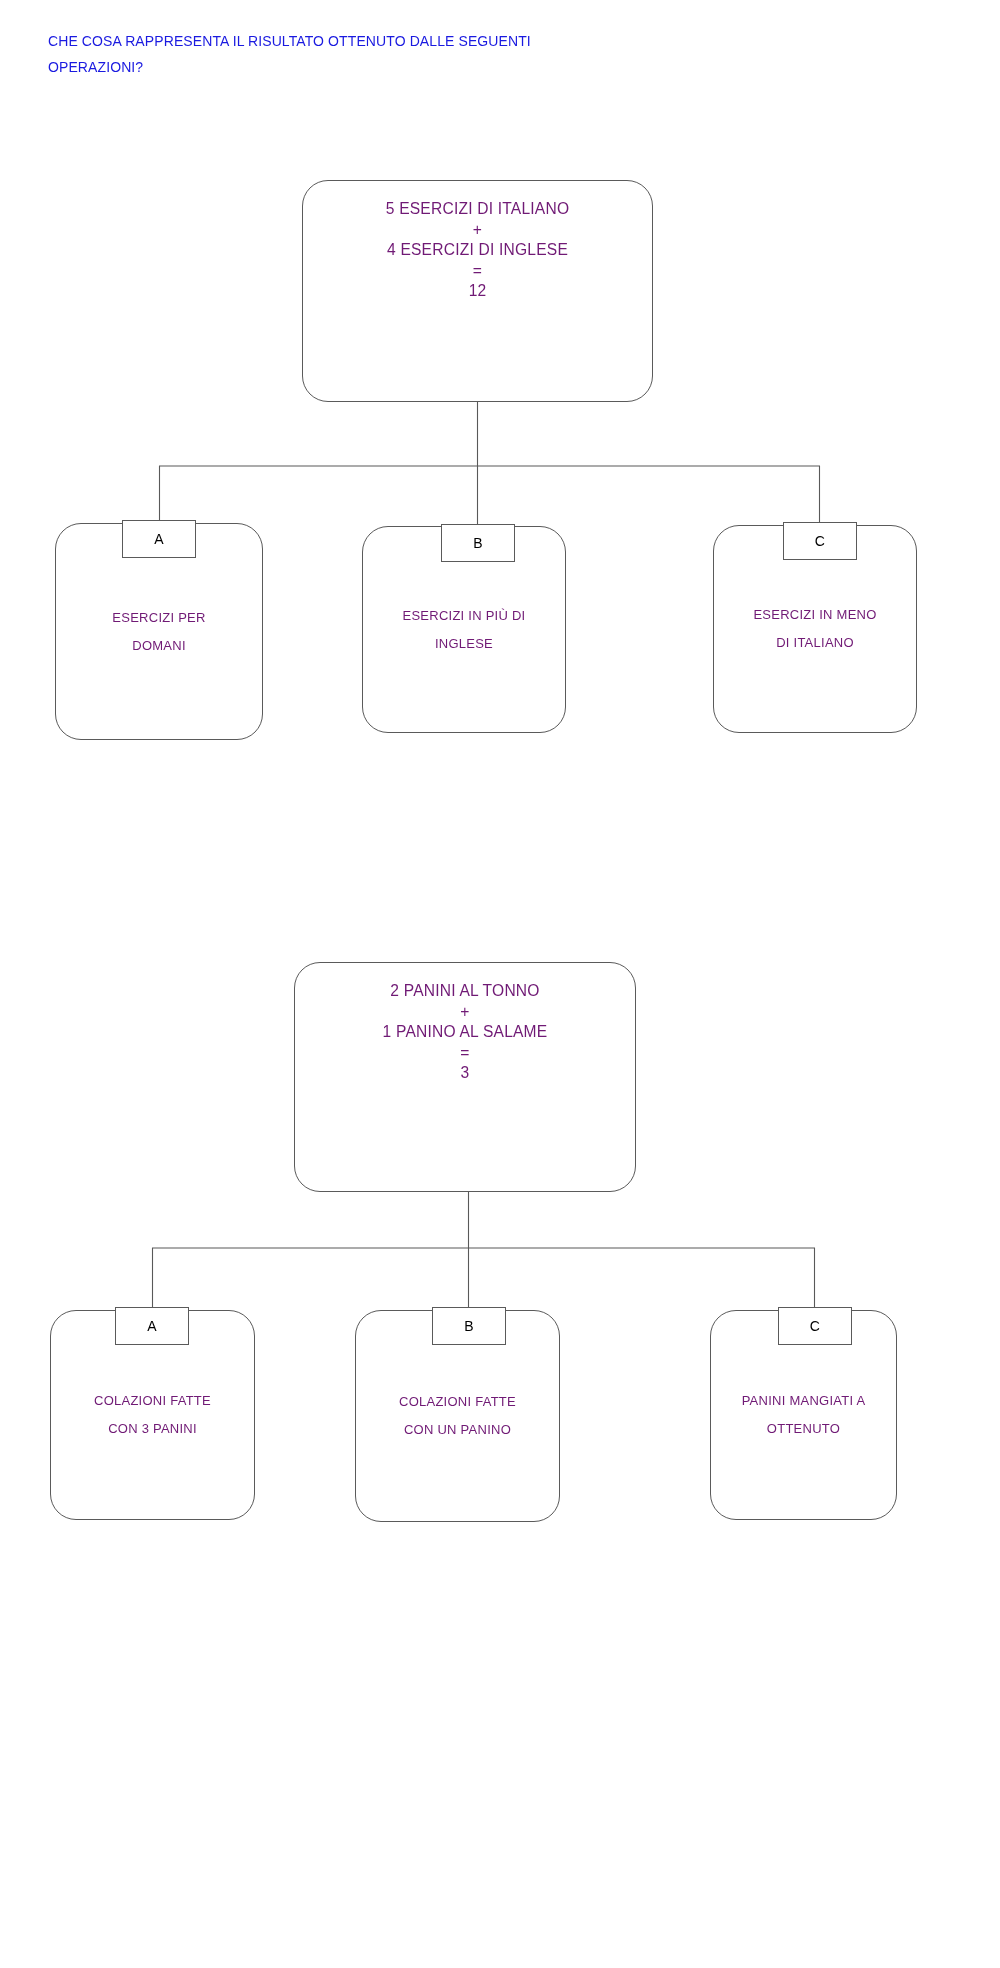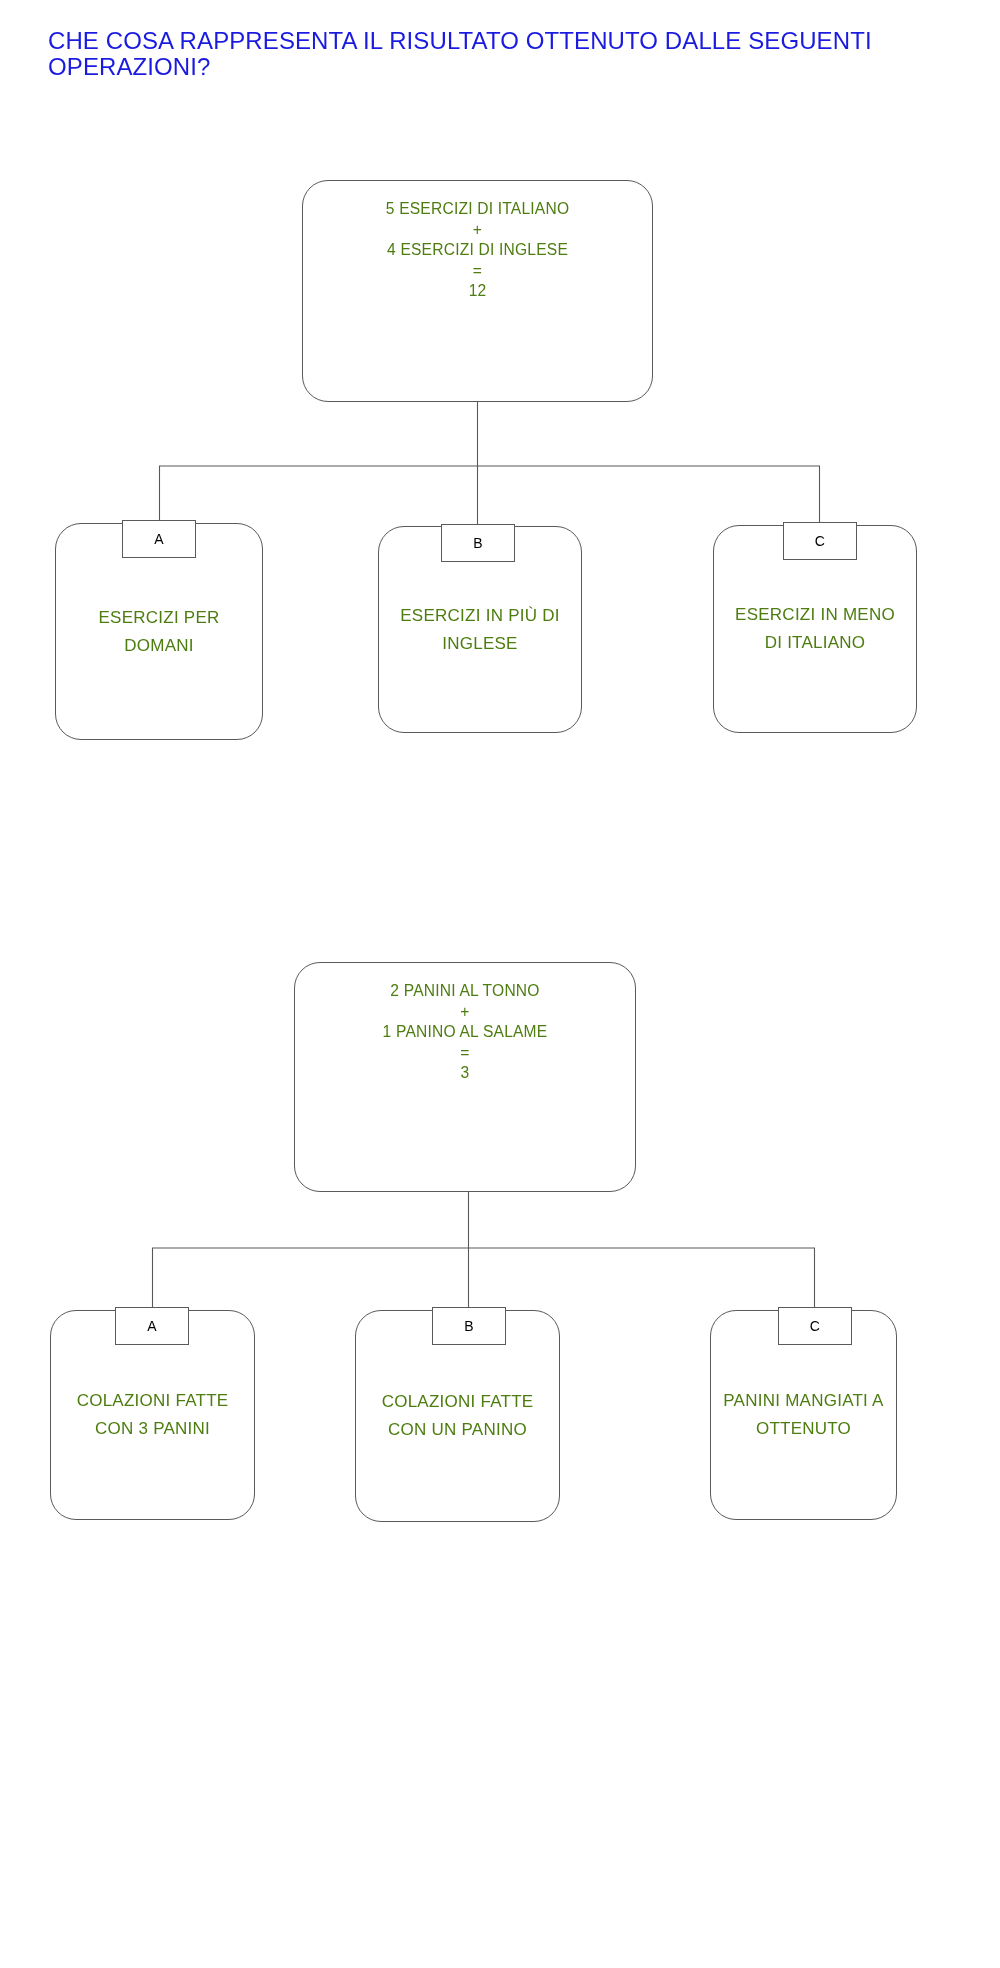--- a/index.html
+++ b/index.html
@@ -6,48 +6,48 @@
   body{
     width:1000px;height:1968px;position:relative;overflow:hidden;
     font-family:"Liberation Sans","DejaVu Sans",sans-serif;
     -webkit-font-smoothing:antialiased;
   }
   .page{position:absolute;left:0;top:0;width:1000px;height:1968px;}
 
   
   .title{
     position:absolute;left:48px;top:28px;width:880px;
-    color:#1a1ae0;font-size:24px;line-height:26px;
+    color:#1a1ae0;font-size:14px;line-height:26px;
     font-weight:400;letter-spacing:.1px;
   }
 
   
   .wires{position:absolute;left:0;top:0;width:1000px;height:1968px;pointer-events:none;}
   .wires line, .wires path{stroke:#595959;stroke-width:1.1;fill:none;}
 
   
   .node{
     position:absolute;box-sizing:border-box;
     border:1.1px solid #5a5a5a;border-radius:26px;background:#ffffff;
   }
   .node .inner{
     position:absolute;left:0;right:0;
-    text-align:center;color:#4d7c0f;
+    text-align:center;color:#701a75;
   }
 
   
   .opbox .inner{
     top:18px;font-size:15.6px;line-height:20.5px;letter-spacing:.2px;
   }
   .opbox .inner .ln{display:block;}
 
   
   .ansbox .inner{
     top:50%;transform:translateY(-50%);
-    font-size:17px;line-height:28px;letter-spacing:.25px;
+    font-size:13px;line-height:28px;letter-spacing:.25px;
   }
   .ansbox .inner .ln{display:block;}
 
   
   .tab{
     position:absolute;box-sizing:border-box;width:74px;height:38px;
     border:1.1px solid #5a5a5a;background:#ffffff;
     display:flex;align-items:center;justify-content:center;
     font-size:14px;color:#000;letter-spacing:.3px;z-index:3;
   }
@@ -94,21 +94,21 @@
     <div class="node ansbox" style="left:55px;top:523px;width:208px;height:217px;">
       <div class="inner">
         <span class="ln">ESERCIZI PER</span>
         <span class="ln">DOMANI</span>
       </div>
     </div>
     <div class="tab" style="left:122px;top:520px;">
       <span>A</span>
     </div>
 
-    <div class="node ansbox" style="left:378px;top:526px;width:204px;height:207px;">
+    <div class="node ansbox" style="left:362px;top:526px;width:204px;height:207px;">
       <div class="inner">
         <span class="ln">ESERCIZI IN PIÙ DI</span>
         <span class="ln">INGLESE</span>
       </div>
     </div>
     <div class="tab" style="left:441px;top:524px;">
       <span>B</span>
     </div>
 
     <div class="node ansbox" style="left:713px;top:525px;width:204px;height:208px;">

